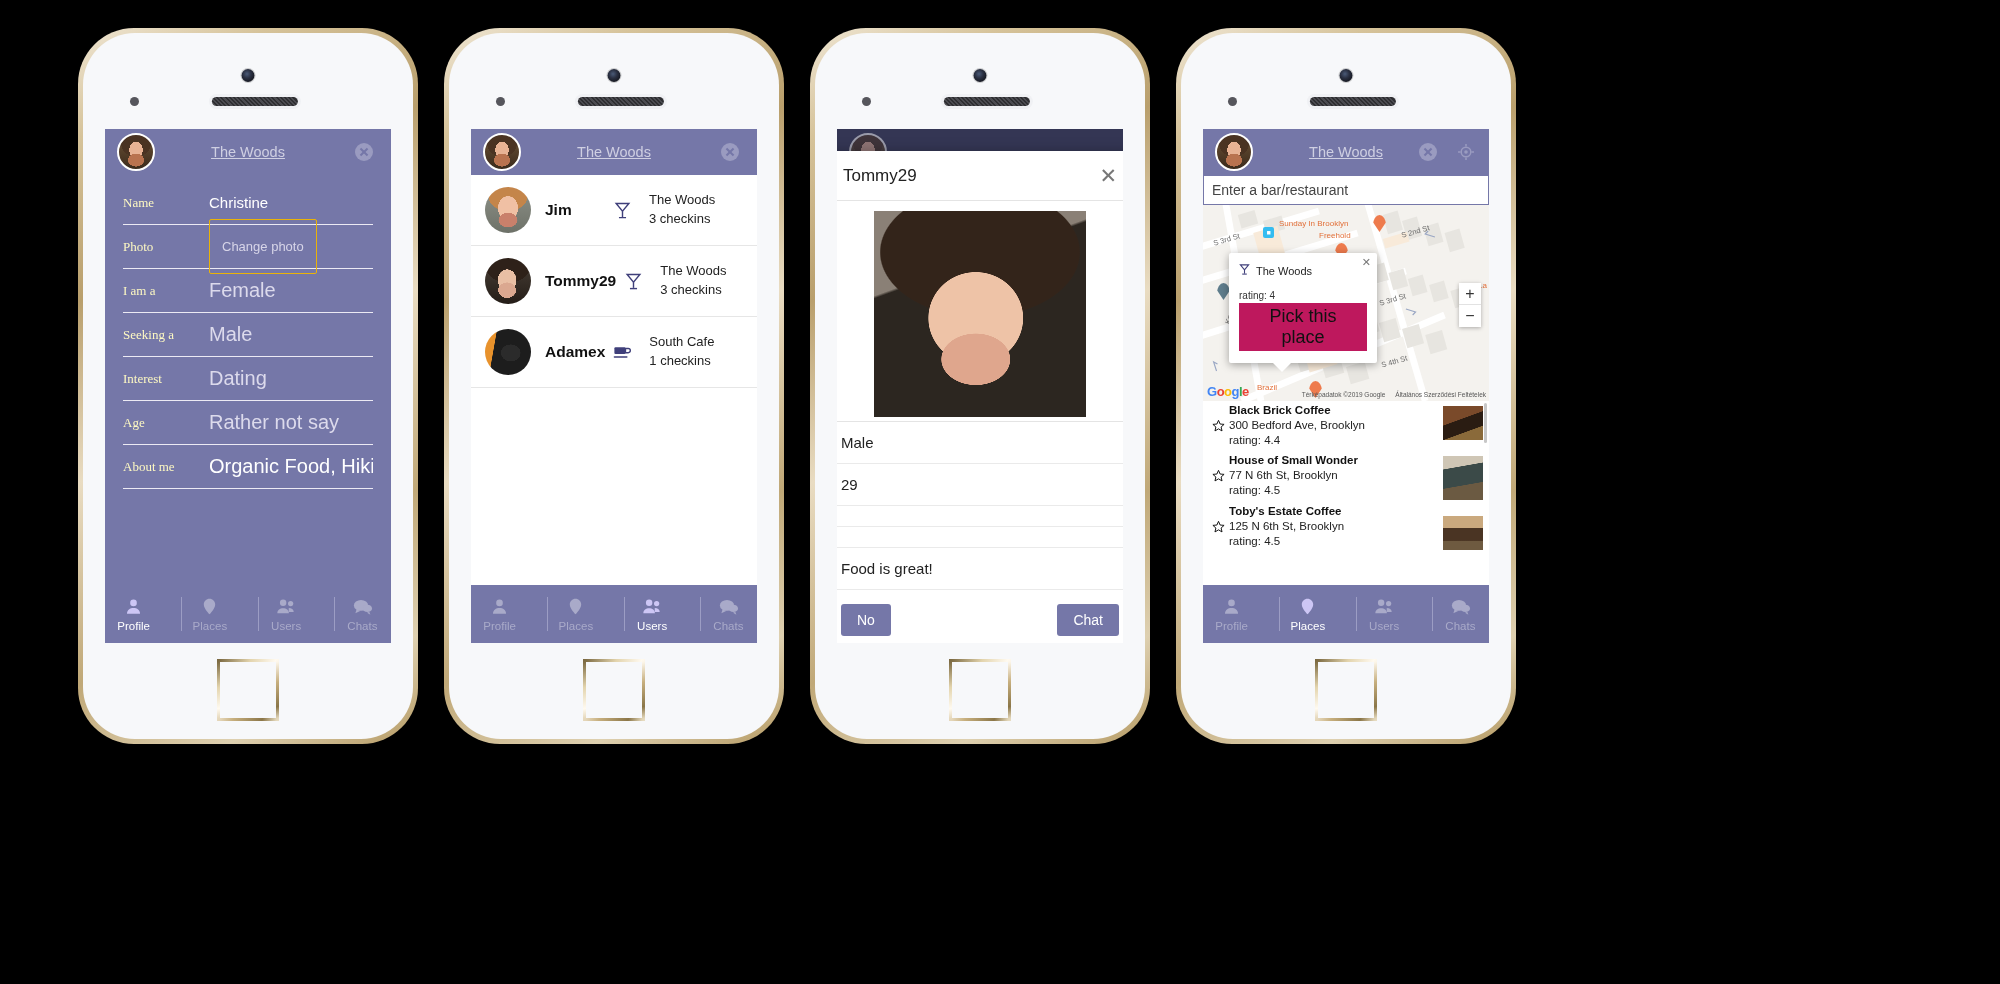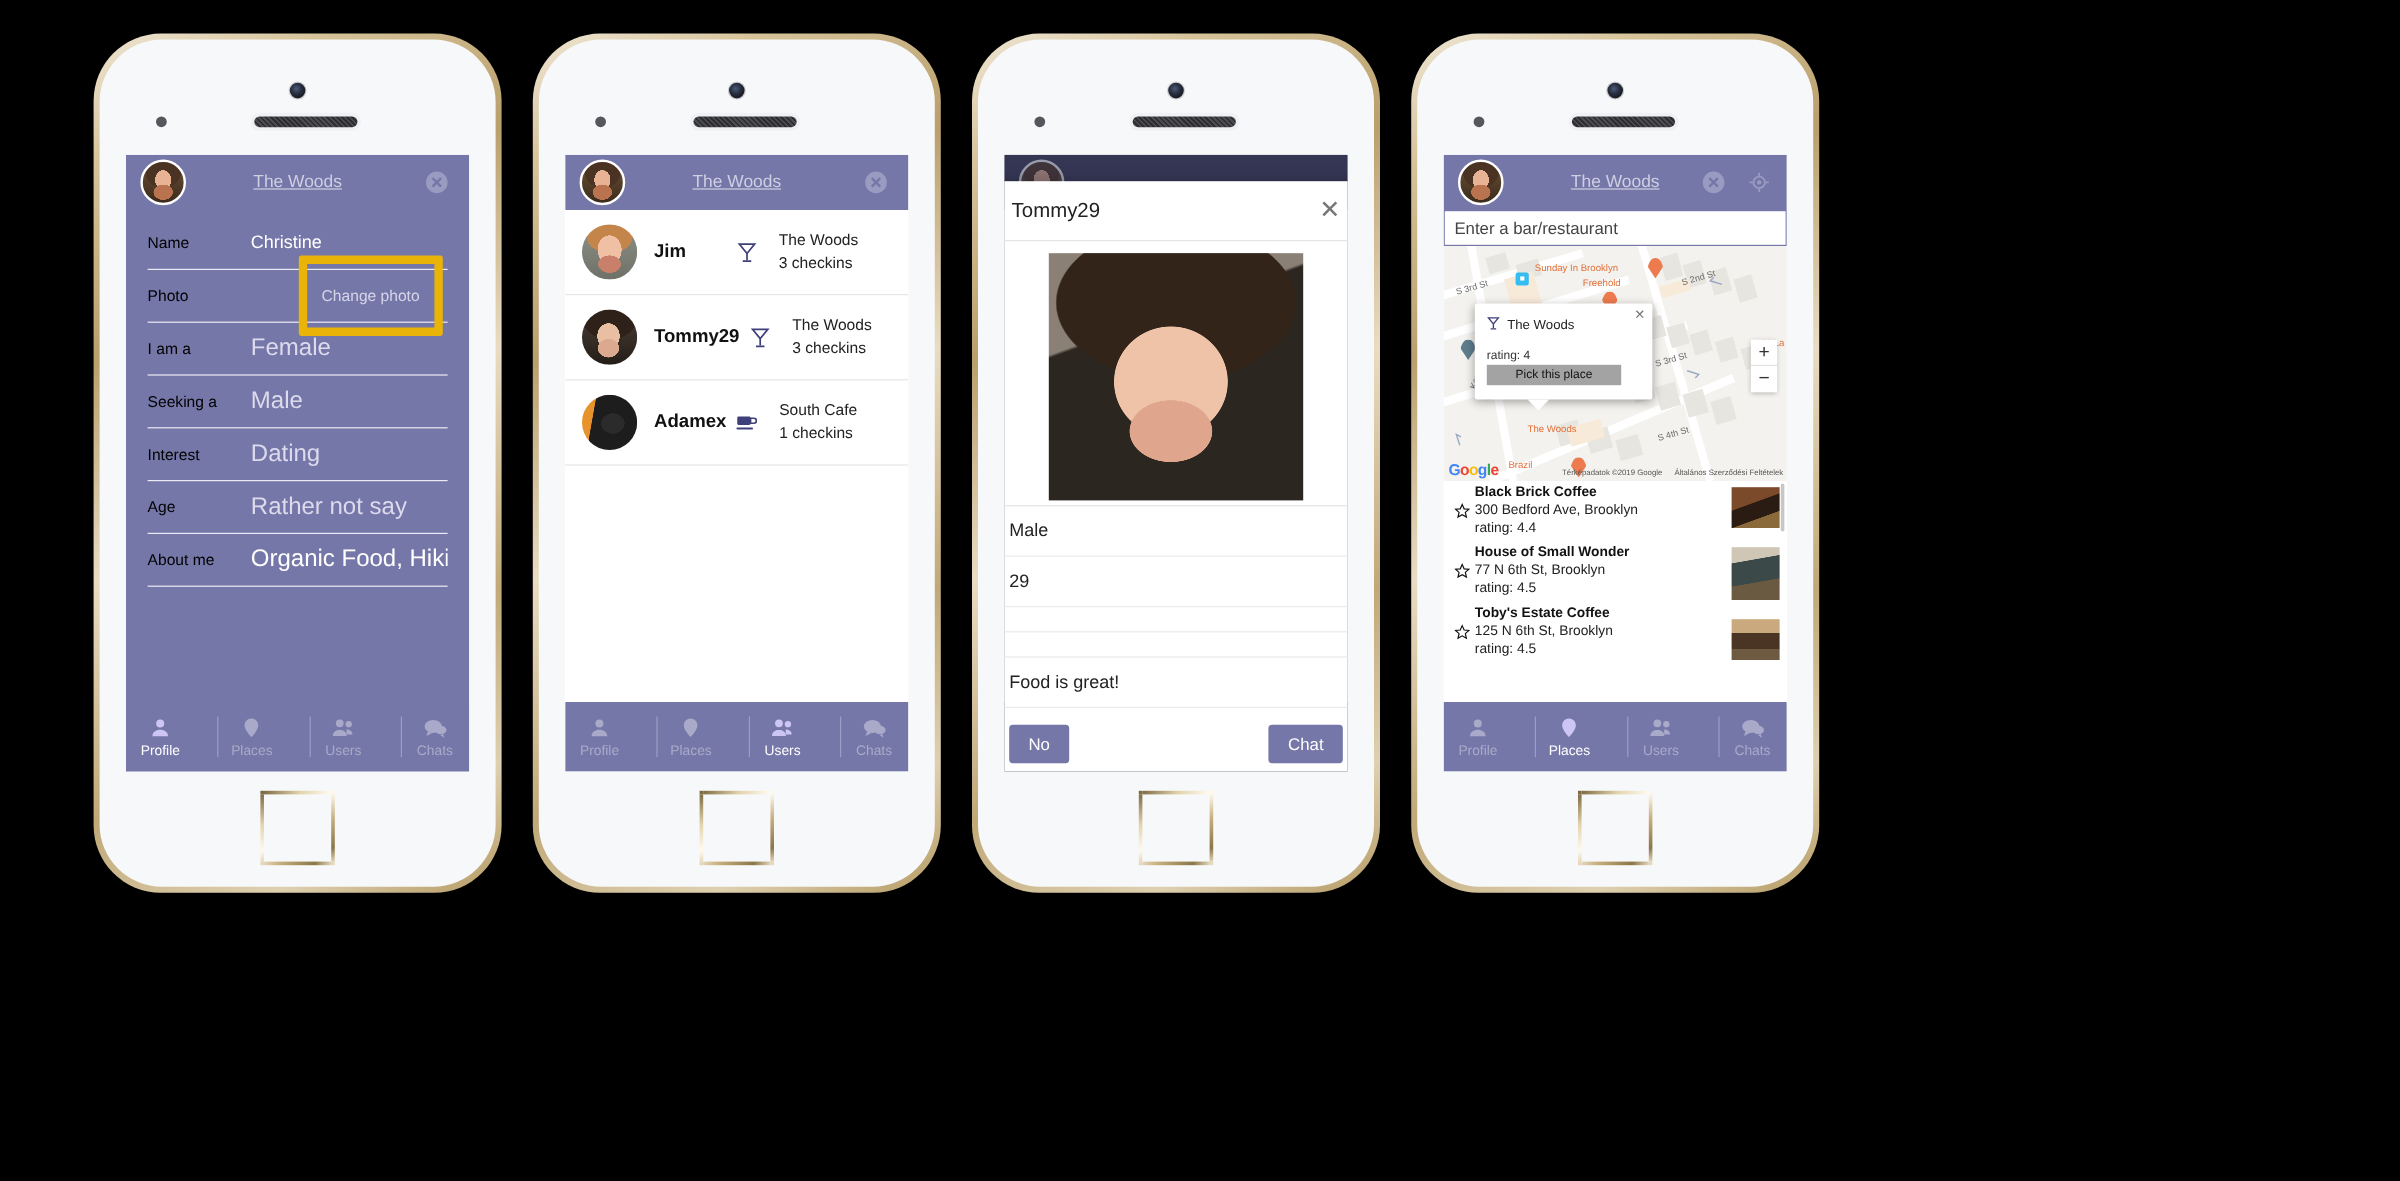--- a/index.html
+++ b/index.html
@@ -117,29 +117,29 @@
   .circle-x::before { transform: rotate(45deg); }
   .circle-x::after { transform: rotate(-45deg); }
 
   
   .profile-body { background:#7577a8; height: calc(100% - 46px); padding: 6px 18px 0 18px; }
   .form-row {
     display: flex; align-items: center;
     height: 44px;
     border-bottom: 1.5px solid #eceaf4;
   }
-  .form-label { width: 86px; color: #000000; font-size: 13px; flex: none; }
+  .form-label { width: 86px; color: #fef9c3; font-size: 13px; flex: none; font-family: Liberation Serif, serif; }
   .form-value { color: #fff; font-size: 20px; white-space: nowrap; overflow: hidden; }
   .form-value.dim { color: #dcdaec; }
   .row-name .form-value { font-size: 15px; }
   .change-photo {
-    border: 7px solid #eab308;
+    border: 1px solid #eab308;
     color: #d7d5e8; font-size: 13px;
     padding: 19px 12px; background: transparent; border-radius: 2px;
-    cursor: pointer; font-family: inherit; margin-left: 40px;
+    cursor: pointer; font-family: inherit;
   }
 
   
   .user-list { background:#fff; height: calc(100% - 46px); }
   .user-row {
     display: flex; align-items: center;
     padding: 12px 14px;
     border-bottom: 1px solid #e6e6e6;
     min-height: 70px;
   }
@@ -242,22 +242,22 @@
   }
   .info-window::after {
     content:""; position:absolute; left:44px; bottom:-9px;
     border-left:9px solid transparent; border-right:9px solid transparent;
     border-top:9px solid #fff;
   }
   .iw-x { position:absolute; right:6px; top:3px; font-size:11px; color:#777; cursor:pointer; }
   .iw-title { display:flex; align-items:center; gap:6px; font-size:11px; color:#222; }
   .iw-rating { font-size:10px; color:#333; margin-top:12px; }
   .iw-pick {
-    display:inline-block; margin-top:2px; background:#a3a3a3; color:#111;
-    font-size:10px; padding:3px 24px; border:none; cursor:pointer; font-family:inherit;
+    display:inline-block; margin-top:2px; background:#be185d; color:#111;
+    font-size:18px; padding:3px 24px; border:none; cursor:pointer; font-family:inherit;
   }
   .zoom-ctl {
     position:absolute; right:8px; top:78px; width:22px;
     background:#fff; box-shadow:0 1px 4px rgba(0,0,0,.3); z-index:4;
   }
   .zoom-btn { height:22px; display:flex; align-items:center; justify-content:center; font-size:16px; color:#333; cursor:pointer;}
   .zoom-btn.plus { border-bottom:1px solid #e2e2e2; }
   .gmaps-logo {
     position:absolute; left:4px; bottom:2px; font-size:13px; font-weight:bold;
     letter-spacing:-0.5px; z-index:4;

